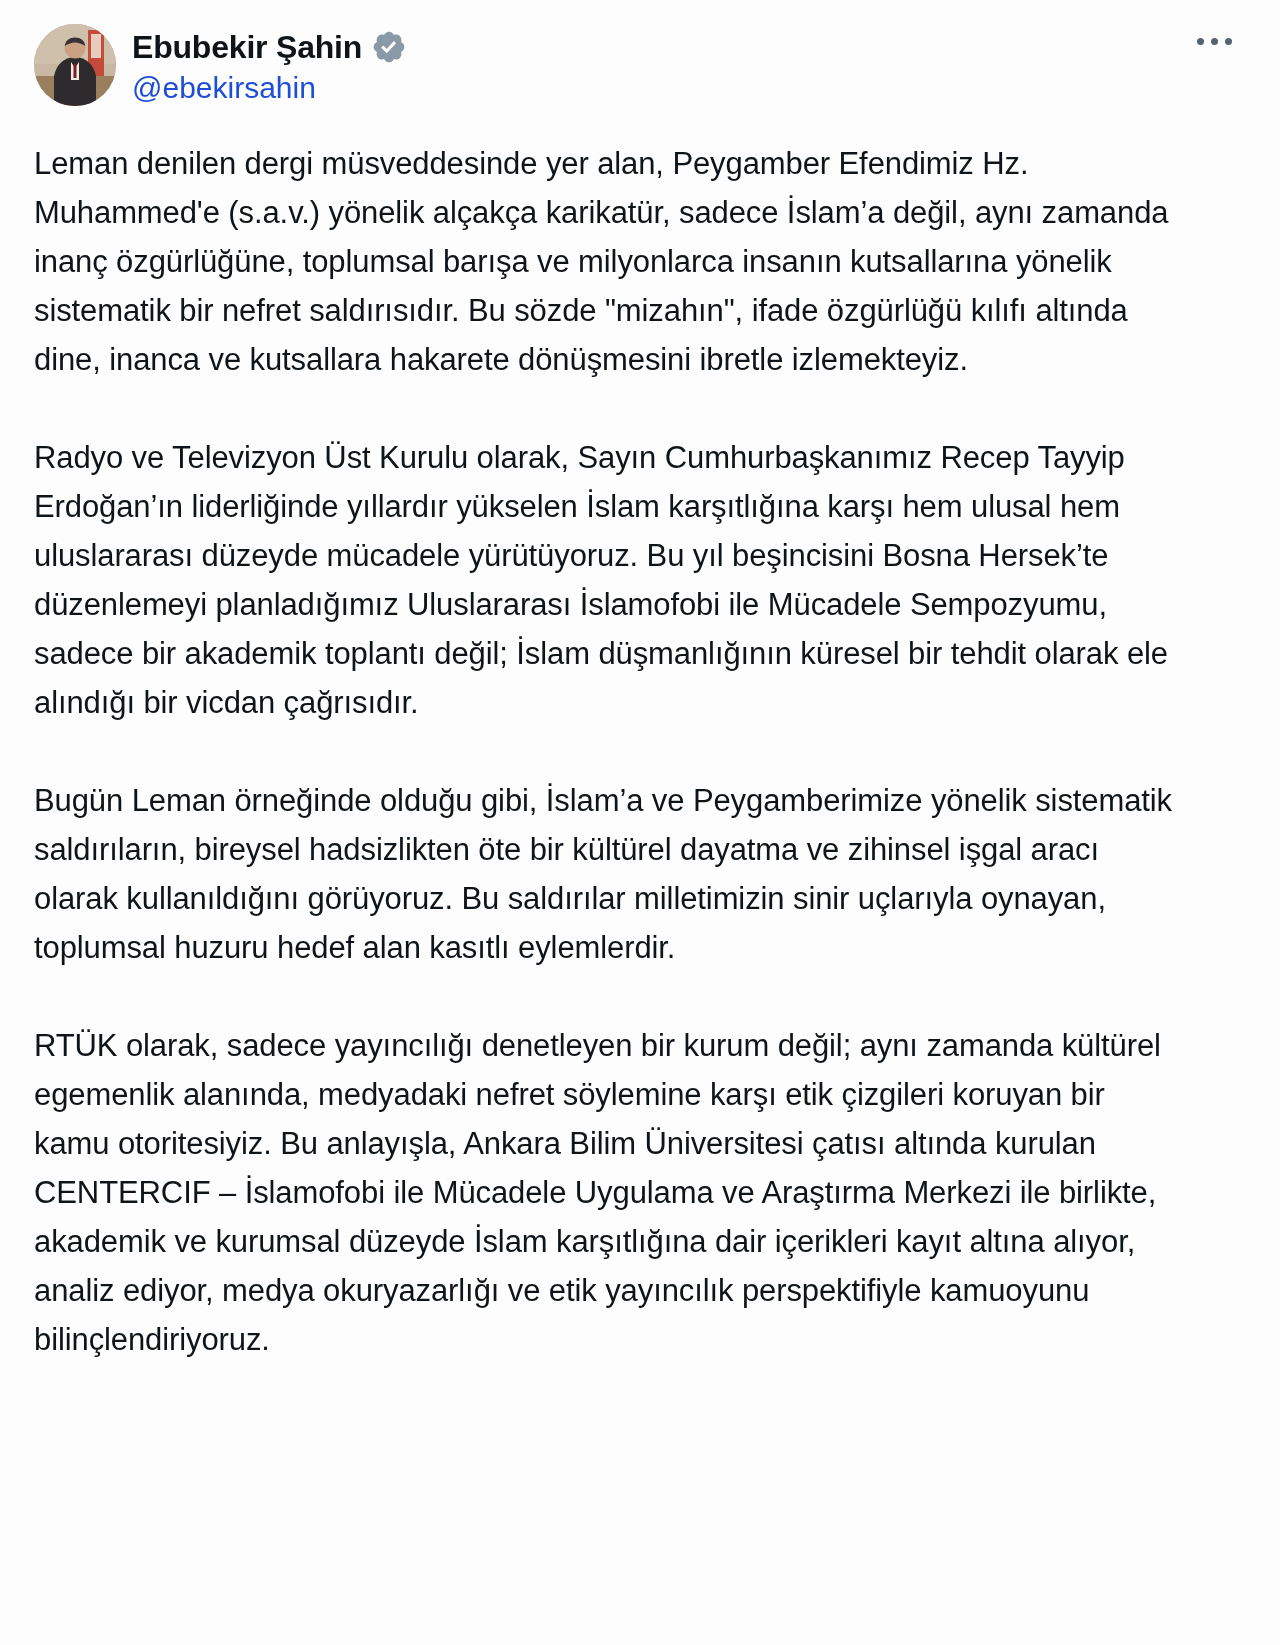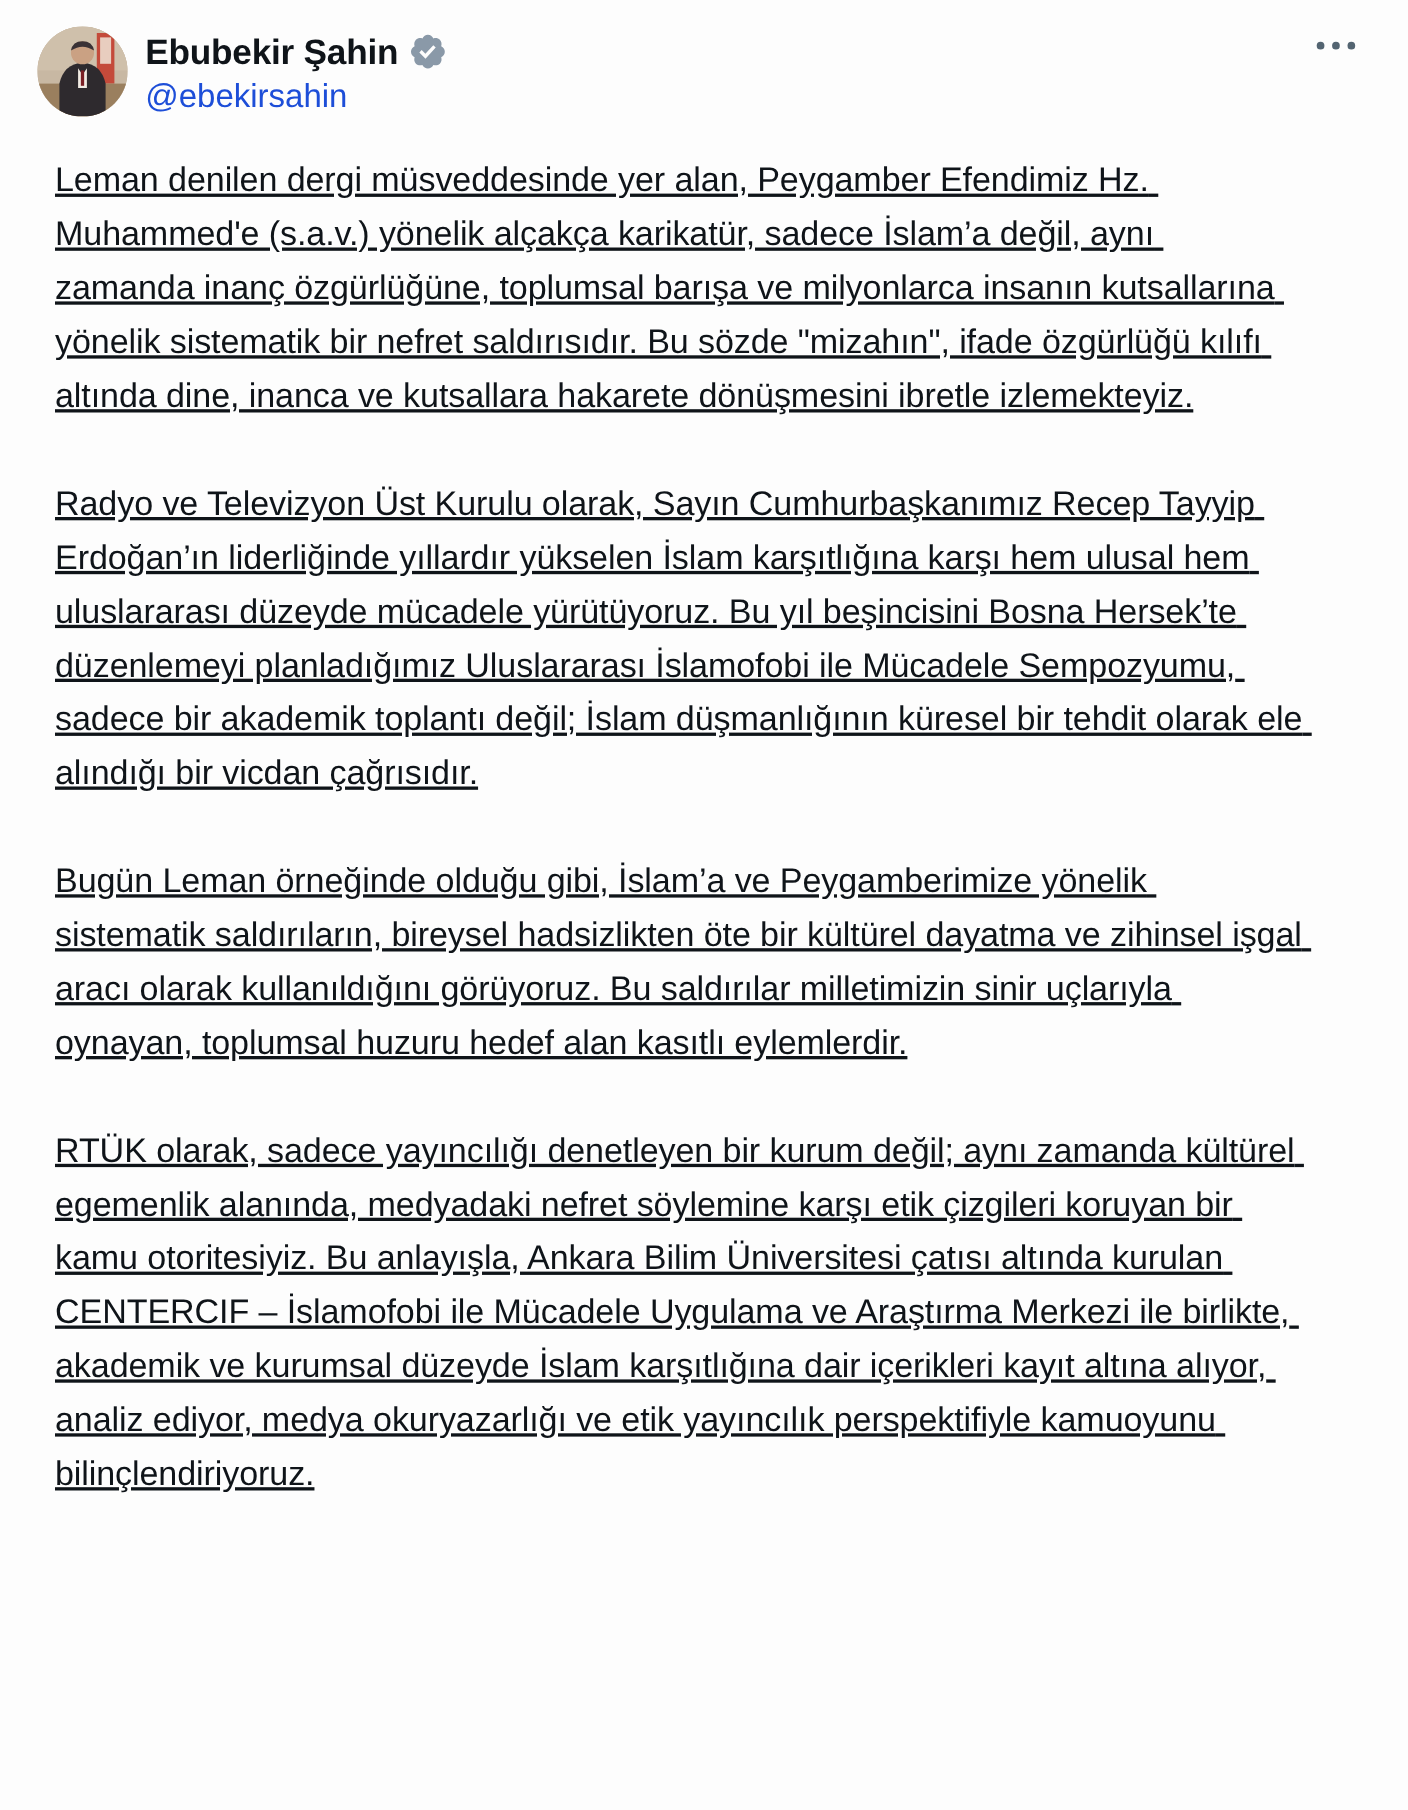--- a/index.html
+++ b/index.html
@@ -84,27 +84,26 @@
     height: 7px;
     border-radius: 50%;
     background: #536471;
   }
   
   .tweet-body {
     margin-top: 32px;
     width: 1150px;
   }
   .tweet-body p {
-    margin: 0 0 49px 16px;
+    margin: 0 0 49px 0;
     font-size: 31px;
     line-height: 49px;
     color: #0f1419;
     letter-spacing: -0.1px;
     white-space: pre-wrap;
-    text-decoration: underline;
   }
   .tweet-body p:last-child { margin-bottom: 0; }
 </style>
 </head>
 <body>
 
 <div class="page">
   <div class="tweet">
 
     <div class="tweet-header">

